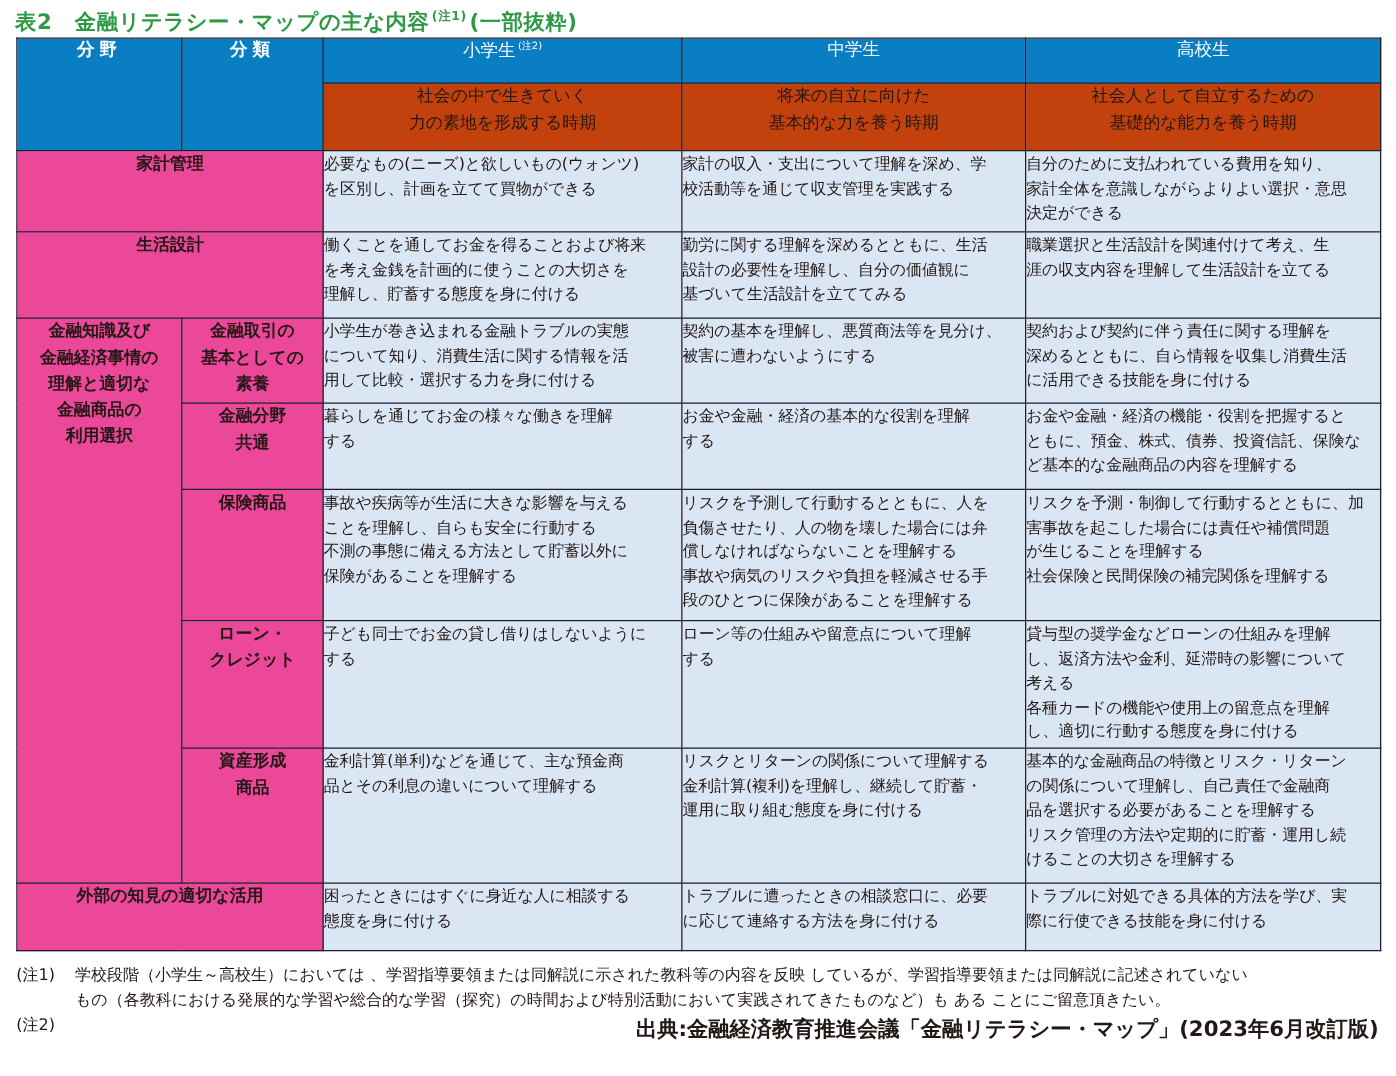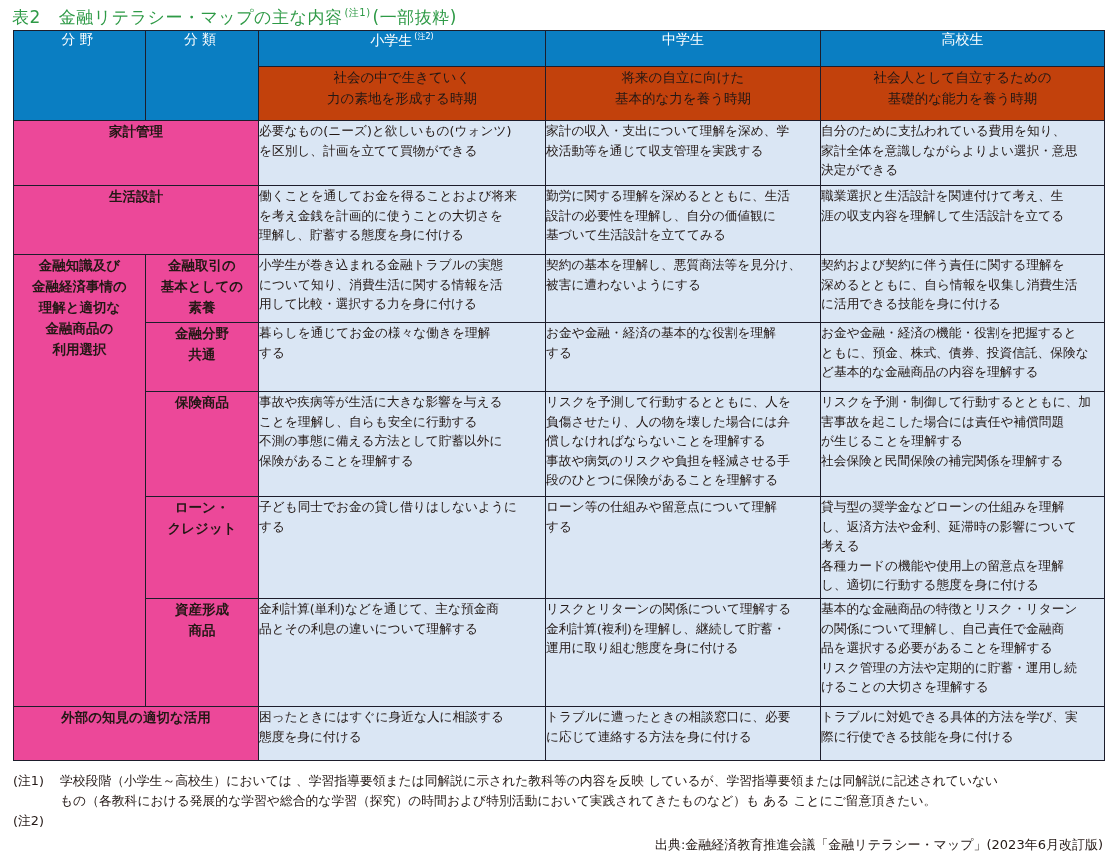--- a/index.html
+++ b/index.html
@@ -1,40 +1,40 @@
 <!DOCTYPE html>
 <html><head>
 <meta charset="utf-8">
 <style>
   html, body { margin: 0; padding: 0; background: #ffffff; }
   body { width: 1117px; height: 861px; position: relative; overflow: hidden;
          font-family: "DejaVu Sans", "Liberation Sans", sans-serif; color: #231815; }
-  .title { position: absolute; left: 12px; top: 6px; font-size: 17px; font-weight: normal;
+  .title { position: absolute; left: 12px; top: 6px; font-size: 17px; font-weight: bold;
            color: #2e9a46; letter-spacing: 0.5px; white-space: nowrap; }
   .title .sup { font-size: 10px; vertical-align: super; margin: 0 2px; }
   .title .gap { display: inline-block; width: 18px; }
   table.map { position: absolute; left: 13px; top: 30px; border-collapse: collapse;
               table-layout: fixed; width: 1091px; }
   table.map td, table.map th { border: 1.3px solid #1d1d2b; padding: 0; vertical-align: top; }
-  th.hdr-dark { background: #0a7ec2; color: #ffffff; font-weight: normal; font-size: 14px;
+  th.hdr-dark { background: #0a7ec2; color: #ffffff; font-weight: bold; font-size: 14px;
                 text-align: center; vertical-align: middle; letter-spacing: 4px; }
   th.hdr-grade { background: #0a7ec2; color: #ffffff; font-weight: normal; font-size: 14px;
                  text-align: center; vertical-align: middle; height: 35px; margin-top: 20px; }
   th.hdr-grade .sup { font-size: 8px; vertical-align: super; margin-left: 2px; }
   th.hdr-sub { background: #c2410c; color: #231815; font-weight: normal; font-size: 13.5px;
                text-align: center; vertical-align: middle; line-height: 21px; height: 53px; }
   td.cat { background: #ec4899; font-weight: bold; font-size: 13.5px; text-align: center;
            vertical-align: middle; line-height: 21px; }
   td.cell { background: #dae6f4; font-size: 12.7px; line-height: 19.5px; padding: 4px 8px 4px 9px;
             white-space: pre-line; }
   .notes { position: absolute; left: 13px; top: 771px; font-size: 12.8px; line-height: 20px; color: #231815; }
   .note { display: flex; }
   .note .lbl { width: 47px; flex: none; }
   .note .txt { white-space: pre-line; }
-  .source { position: absolute; right: 14px; top: 836px; font-size: 13px; font-weight: normal; color: #231815; }
+  .source { position: absolute; right: 14px; top: 812px; font-size: 17px; font-weight: bold; color: #231815; }
 </style>
 </head>
 <body>
 
 <div class="title">
   <span>表2</span><span class="gap"></span><span>金融リテラシー・マップの主な内容</span><span class="sup">(注1)</span><span>(一部抜粋)</span>
 </div>
 
 <table class="map">
   <colgroup>

